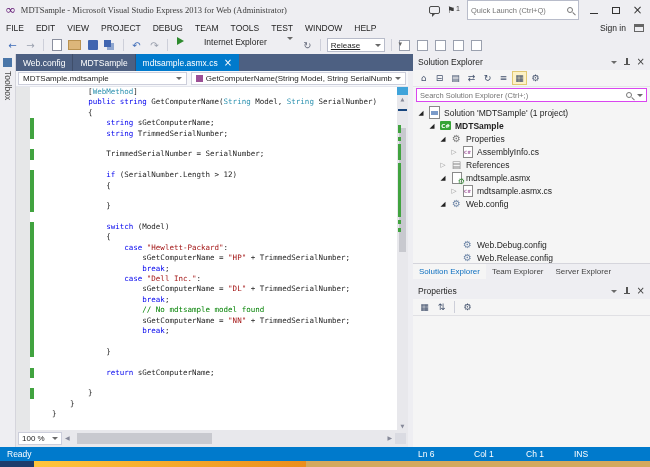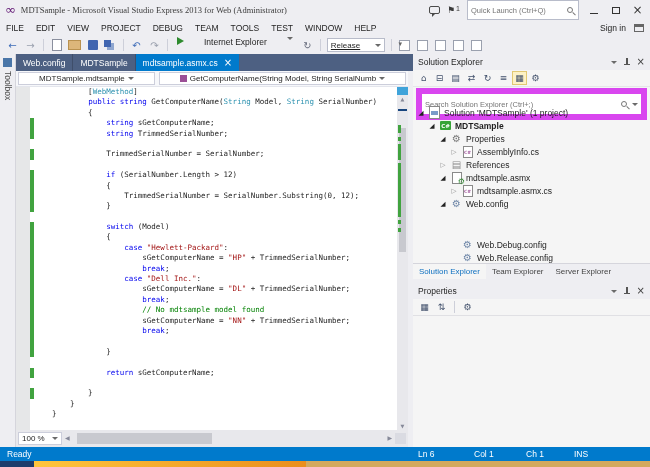--- a/index.html
+++ b/index.html
@@ -68,21 +68,21 @@
   .toolbox-label{writing-mode:vertical-rl;font-size:8.5px;color:#4b4b4b;margin-left:3px;}
 
   .editor{position:absolute;left:16px;top:0;width:392px;height:393px;}
   .tabstrip{position:absolute;top:0;left:0;width:397px;height:17px;background:#4D6082;display:flex;}
   .doc-tabs{display:flex;height:100%;}
   .doc-tab{display:flex;align-items:center;padding:0 7px;font-size:8.5px;color:#fff;gap:6px;border-right:1px solid rgba(0,0,0,0.18);}
   .doc-tab.active{background:#007ACC;border-right:none;}
   .tab-close{font-size:10px;color:#fff;line-height:1;}
 
   .navbar{position:absolute;top:17px;left:0;width:392px;height:16px;background:#F6F7FA;border-bottom:1px solid #E3E5EC;display:flex;align-items:center;padding:1px 2px;gap:4px;}
-  .nav-combo{height:13px;background:#fff;border:1px solid #CCCEDB;display:flex;align-items:center;padding:0 20px;font-size:8px;color:#1e1e1e;gap:3px;}
+  .nav-combo{height:13px;background:#fff;border:1px solid #CCCEDB;display:flex;align-items:center;padding:0 4px;font-size:8px;color:#1e1e1e;gap:3px;}
   #nav-type{width:176px;}
   #nav-member{flex:1;}
   .nav-text{flex:1;white-space:nowrap;overflow:hidden;}
   .mcube{width:7px;height:7px;background:#9B4F96;flex:0 0 auto;}
 
   .code-wrap{position:absolute;top:33px;left:0;width:392px;height:343px;background:#fff;}
   .margin-col{position:absolute;left:0;top:0;bottom:0;width:14px;background:#E6E7E8;}
   #code-lines{position:absolute;left:14px;top:0;right:11px;bottom:0;overflow:hidden;}
   .code-line{display:flex;height:10.4px;align-items:stretch;}
   .chg{width:4px;flex:0 0 auto;}
@@ -115,21 +115,21 @@
   .panel-header{height:16px;background:#EEEEF2;display:flex;align-items:center;padding:0 5px;font-size:8.5px;color:#1e1e1e;flex:0 0 auto;}
   .ph-icons{margin-left:auto;display:flex;align-items:center;gap:6px;}
   .pin{position:relative;width:8px;height:8px;display:inline-block;}
   .pin::before{content:"";position:absolute;left:3.5px;top:0;width:1.5px;height:6px;background:#555;}
   .pin::after{content:"";position:absolute;left:1px;top:5.5px;width:6px;height:1.5px;background:#555;}
   .ph-close{font-size:10px;color:#444;line-height:1;}
   .se-toolbar{height:17px;display:flex;align-items:center;padding:0 3px;gap:1px;border-bottom:1px solid #E5E5E9;flex:0 0 auto;}
   .se-tbi{width:15px;height:14px;display:flex;align-items:center;justify-content:center;font-family:"DejaVu Sans",sans-serif;font-size:9px;color:#41506B;border:1px solid transparent;}
   .se-tbi.hl{background:#FDF2C5;border:1px solid #E2C973;}
   .se-search{height:17px;padding:1px 3px;flex:0 0 auto;}
-  .search-box{height:14px;background:#fff;border:6px solid #d946ef;display:flex;align-items:center;padding:10px 3px;gap:3px;}
+  .search-box{height:14px;background:#fff;border:1px solid #d946ef;display:flex;align-items:center;padding:1px 3px;gap:3px;}
   .search-input{flex:1;border:none;outline:none;background:transparent;font-size:7.5px;color:#777;font-family:"Liberation Sans",sans-serif;min-width:0;}
   .se-tree{height:159px;padding-top:2px;overflow:hidden;font-size:8.5px;flex:0 0 auto;}
   .tree-row{display:flex;align-items:center;height:13px;gap:3px;}
   .tree-arrow{width:8px;text-align:center;font-family:"DejaVu Sans",sans-serif;font-size:6.5px;color:#222;flex:0 0 auto;}
   .tree-arrow.collapsed{color:#8a8a8a;}
   .ticon{width:13px;height:12px;position:relative;display:inline-flex;align-items:center;justify-content:center;flex:0 0 auto;font-family:"DejaVu Sans",sans-serif;}
   .tree-label{white-space:nowrap;}
   .tree-label.bold{font-weight:bold;}
   .ic-solution::before{content:"";width:9px;height:11px;background:#fff;border:1px solid #888;}
   .ic-solution::after{content:"";position:absolute;left:3px;top:4px;width:7px;height:4px;background:#7B9BC9;}
@@ -315,21 +315,20 @@
               <div class="code-line">
                 <span class="chg on"></span>
                 <span class="ln-text"><span class="tk-p">            </span><span class="tk-k">if</span><span class="tk-p"> (SerialNumber.Length &gt; 12)</span></span>
               </div>
               <div class="code-line">
                 <span class="chg on"></span>
                 <span class="ln-text"><span class="tk-p">            {</span></span>
               </div>
               <div class="code-line">
                 <span class="chg on"></span>
-                <span class="ln-text"><span class="tk-p">                TrimmedSerialNumber = SerialNumber.Substring(0, 12);</span></span>
               </div>
               <div class="code-line">
                 <span class="chg on"></span>
                 <span class="ln-text"><span class="tk-p">            }</span></span>
               </div>
               <div class="code-line">
                 <span class="chg"></span>
                 <span class="ln-text"></span>
               </div>
               <div class="code-line">

